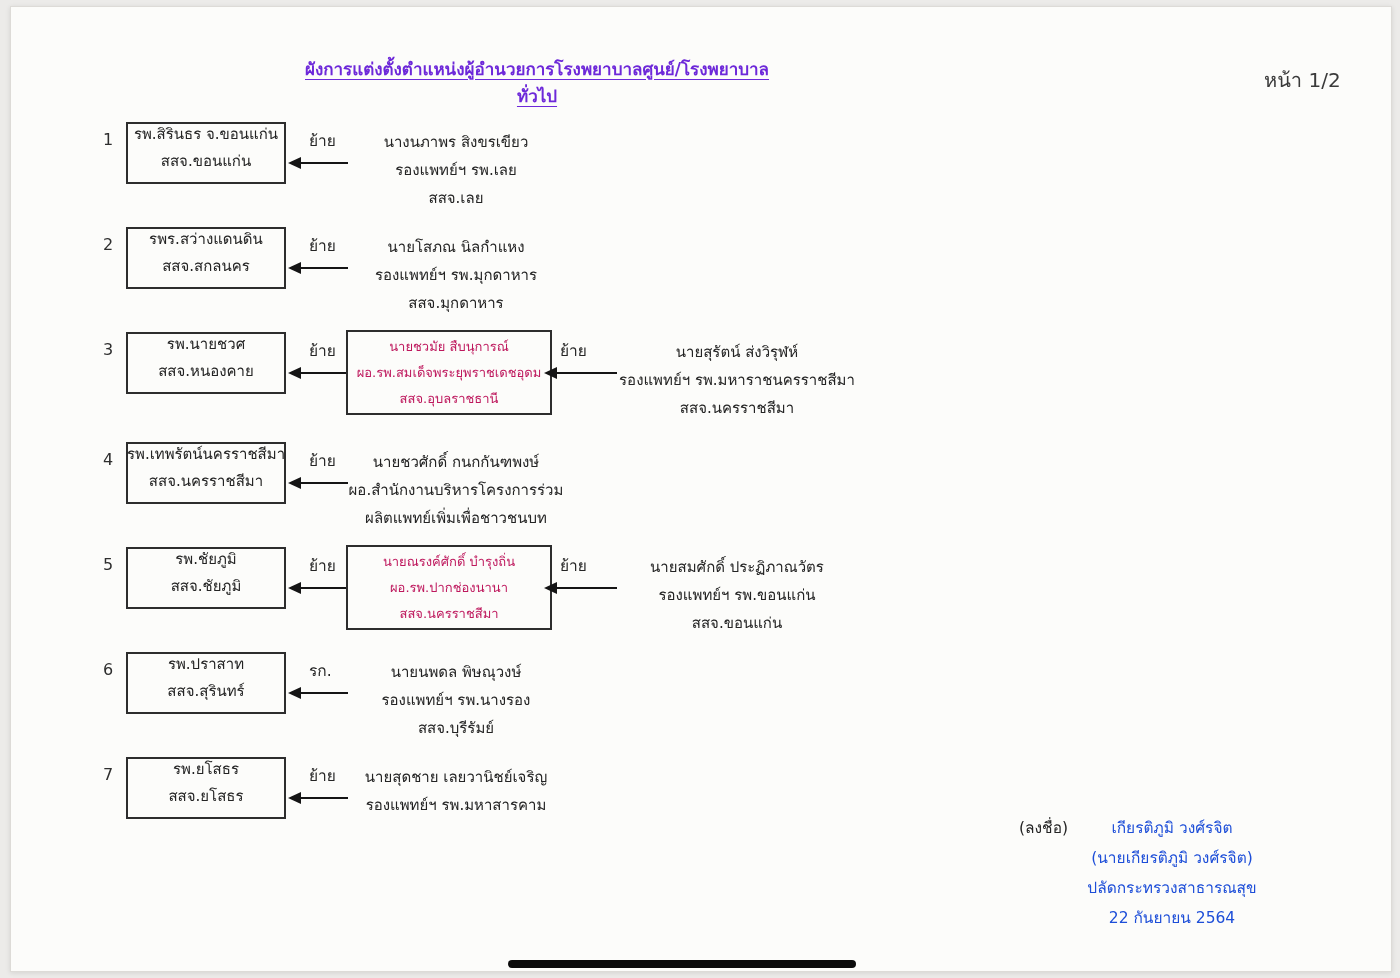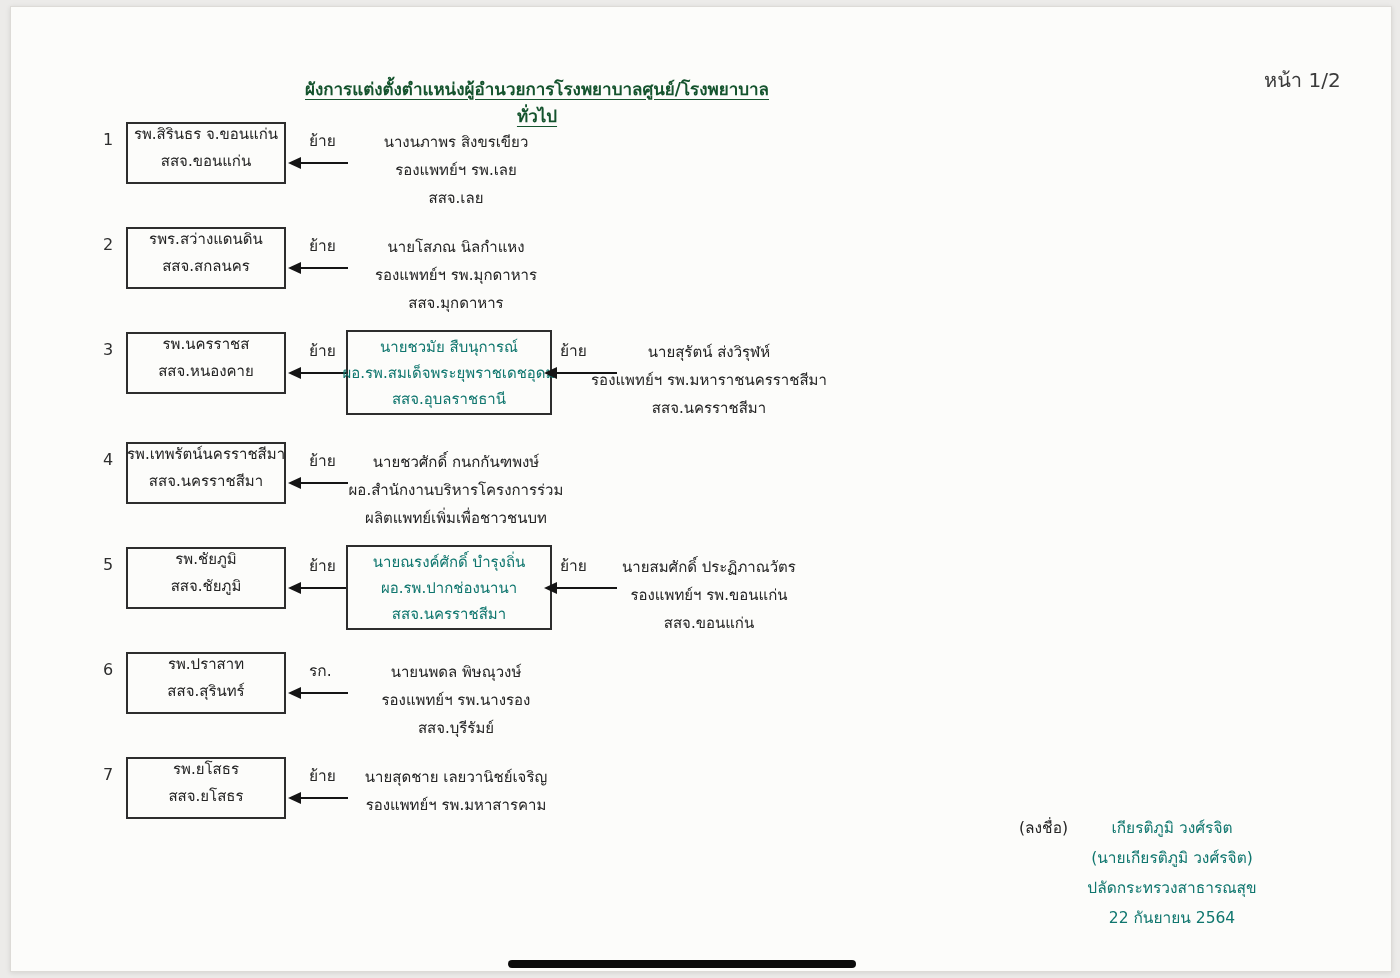--- a/index.html
+++ b/index.html
@@ -10,43 +10,43 @@
     color:#272727;
     position:relative;
   }
   .sheet {
     position:absolute; left:10px; top:6px; width:1382px; height:966px;
     background:#fcfcfa;
     border:1px solid #dddbd7;
     box-shadow:0 1px 5px rgba(0,0,0,0.10);
   }
   .doc-title {
-    position:absolute; left:286px; top:68px; width:480px;
-    text-align:center; font-weight:bold; font-size:17px; color:#14532d;
+    position:absolute; left:286px; top:48px; width:480px;
+    text-align:center; font-weight:bold; font-size:17px; color:#6d28d9;
     text-decoration:underline; text-underline-offset:4px;
   }
   .page-num {
     position:absolute; left:1253px; top:57px; font-size:20px; color:#3a3a3a;
   }
   .row { position:absolute; left:0; width:1400px; height:112px; }
   .num { position:absolute; left:92px; top:8px; font-size:16px; color:#2e2e2e; }
   .box {
     position:absolute; left:115px; top:0; width:160px; height:62px;
     border:2px solid #2d2d2d; background:transparent;
     display:flex; flex-direction:column; align-items:center; justify-content:flex-end;
     padding-bottom:7px; text-align:center;
   }
   .box .bline { line-height:27px; font-size:15px; color:#242424; white-space:nowrap; }
   .mid-box {
     position:absolute; left:335px; top:-2px; width:206px; height:85px;
     border:2px solid #2d2d2d;
     display:flex; flex-direction:column; align-items:center; justify-content:center;
     text-align:center; padding:2px 2px;
   }
-  .mid-box .bline { line-height:26px; font-size:15px; color:#0f766e; white-space:nowrap; }
+  .mid-box .bline { line-height:26px; font-size:13px; color:#be185d; white-space:nowrap; }
   .arrow-label { position:absolute; left:298px; top:6px; font-size:15.5px; color:#242424; }
   .arrow {
     position:absolute; left:289px; top:40px; width:48px; height:0;
     border-top:2px solid #151515;
   }
   .arrow::before {
     content:""; position:absolute; left:-12px; top:-7px;
     border-top:6px solid transparent; border-bottom:6px solid transparent;
     border-right:13px solid #151515;
   }
@@ -59,26 +59,26 @@
     content:""; position:absolute; left:-11px; top:-7px;
     border-top:6px solid transparent; border-bottom:6px solid transparent;
     border-right:13px solid #151515;
   }
   .person {
     position:absolute; left:328px; top:6px; width:234px;
     text-align:center; font-size:15px; color:#242424;
   }
   .person div { line-height:28px; white-space:nowrap; }
   .person2 {
-    position:absolute; left:568px; top:6px; width:260px;
+    position:absolute; left:596px; top:6px; width:260px;
     text-align:center; font-size:15px; color:#242424;
   }
   .person2 div { line-height:28px; white-space:nowrap; }
   .signature { position:absolute; left:1063px; top:806px; width:196px; text-align:center; }
-  .signature div { line-height:30px; font-size:15.5px; color:#0f766e; white-space:nowrap; }
+  .signature div { line-height:30px; font-size:15.5px; color:#1d4ed8; white-space:nowrap; }
   .sign-label { position:absolute; left:1008px; top:806px; font-size:15.5px; line-height:30px; color:#242424; }
   .home-indicator {
     position:absolute; left:508px; top:960px; width:348px; height:8px;
     background:#0b0b0b; border-radius:4px;
   }
 </style>
 </head>
 <body>
 
 <div class="sheet">
@@ -112,21 +112,21 @@
     <div class="person">
       <div>นายโสภณ นิลกำแหง</div>
       <div>รองแพทย์ฯ รพ.มุกดาหาร</div>
       <div>สสจ.มุกดาหาร</div>
     </div>
   </div>
 
   <div class="row" style="top:325px;">
     <div class="num">3</div>
     <div class="box">
-      <div class="bline">รพ.นครราชส</div>
+      <div class="bline">รพ.นายชวศ</div>
       <div class="bline">สสจ.หนองคาย</div>
     </div>
     <div class="arrow-label">ย้าย</div>
     <div class="arrow"></div>
     <div class="mid-box">
       <div class="bline">นายชวมัย สืบนุการณ์</div>
       <div class="bline">ผอ.รพ.สมเด็จพระยุพราชเดชอุดม</div>
       <div class="bline">สสจ.อุบลราชธานี</div>
     </div>
     <div class="arrow2-label">ย้าย</div>

